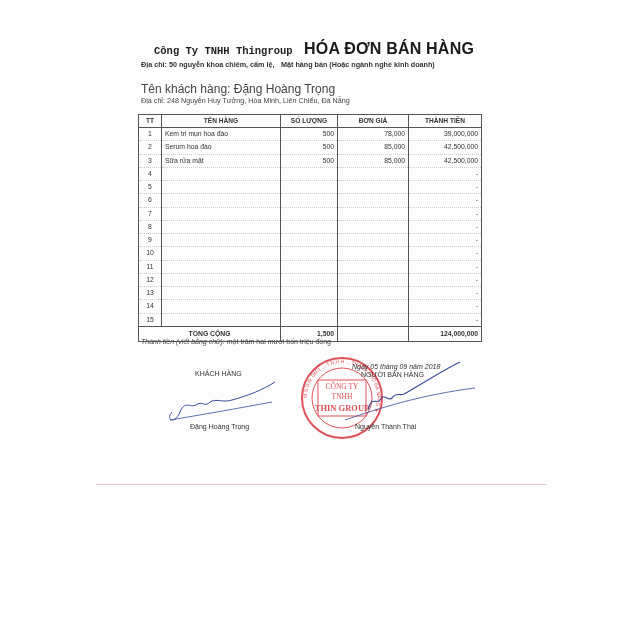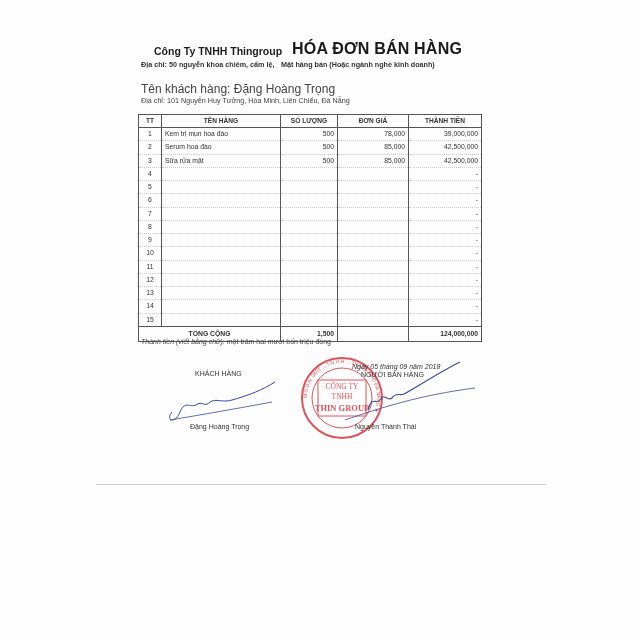--- a/index.html
+++ b/index.html
@@ -1,21 +1,21 @@
 <!DOCTYPE html>
 <html><head>
 <meta charset="utf-8">
 <style>
   html, body { margin:0; padding:0; }
   body { width:640px; height:640px; background:#fdfdfd; position:relative; overflow:hidden;
          font-family:"Liberation Sans", sans-serif; color:#2a2a2a; }
   .abs { position:absolute; white-space:nowrap; }
-  .company { left:154px; top:45px; font-size:10.5px; font-weight:bold; color:#1e1e1e; }
+  .company { left:154px; top:45px; font-size:10.5px; font-weight:bold; color:#1e1e1e;font-family:Liberation Mono, monospace; }
   .company-addr { left:141px; top:60px; font-size:7.2px; font-weight:bold; color:#333; }
-  .title { left:292px; top:40px; font-size:16px; font-weight:bold; color:#1a1a1a; letter-spacing:0.2px; }
+  .title { left:304px; top:40px; font-size:16px; font-weight:bold; color:#1a1a1a; letter-spacing:0.2px; }
   .subtitle { left:281px; top:60px; font-size:7.2px; font-weight:bold; color:#333;text-align:right; }
   .cust { left:141px; top:82px; font-size:12px; color:#444; }
   .cust-addr { left:141px; top:96px; font-size:7.2px; color:#444; }
 
   table.inv { position:absolute; left:138px; top:114px; width:343px; border-collapse:collapse;
               font-size:6.8px; color:#333; table-layout:fixed; }
   table.inv td, table.inv th { padding:0 3px; height:12.25px; line-height:12px; overflow:hidden; white-space:nowrap; }
   table.inv th { font-weight:bold; text-align:center; border:1px solid #555; height:12px; font-size:6.6px; }
   table.inv td { border-left:1px solid #555; border-right:1px solid #555; border-bottom:1px dotted #ccc; }
   table.inv td.tt { text-align:center; }
@@ -34,21 +34,21 @@
   svg.overlay { position:absolute; left:0; top:0; }
 </style>
 </head>
 <body>
 
 <div class="abs company">Công Ty TNHH Thingroup</div>
 <div class="abs company-addr">Địa chỉ: 50 nguyễn khoa chiêm, cẩm lệ,</div>
 <div class="abs title">HÓA ĐƠN BÁN HÀNG</div>
 <div class="abs subtitle">Mặt hàng bán (Hoặc ngành nghề kinh doanh)</div>
 <div class="abs cust">Tên khách hàng: Đặng Hoàng Trọng</div>
-<div class="abs cust-addr">Địa chỉ: 101 Nguyễn Huy Tưởng, Hòa Minh, Liên Chiểu, Đà Nẵng</div>
+<div class="abs cust-addr">Địa chỉ: 248 Nguyễn Huy Tưởng, Hòa Minh, Liên Chiểu, Đà Nẵng</div>
 
 <table class="inv">
   <colgroup>
     <col style="width:23px">
       <col style="width:119px">
       <col style="width:57px">
       <col style="width:71px">
       <col style="width:73px">
   </colgroup>
   <thead>

